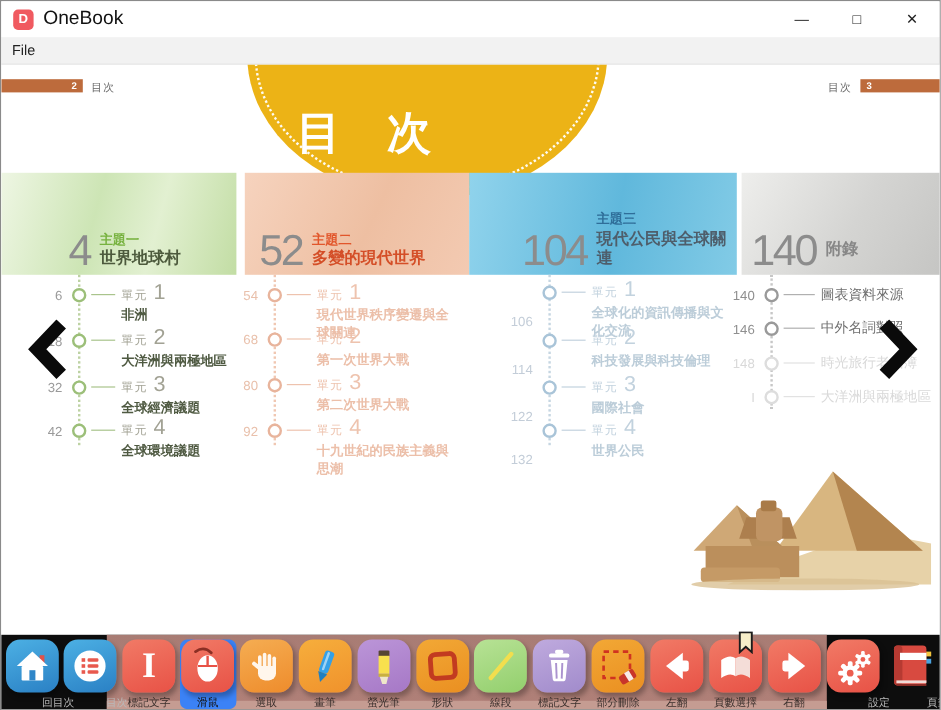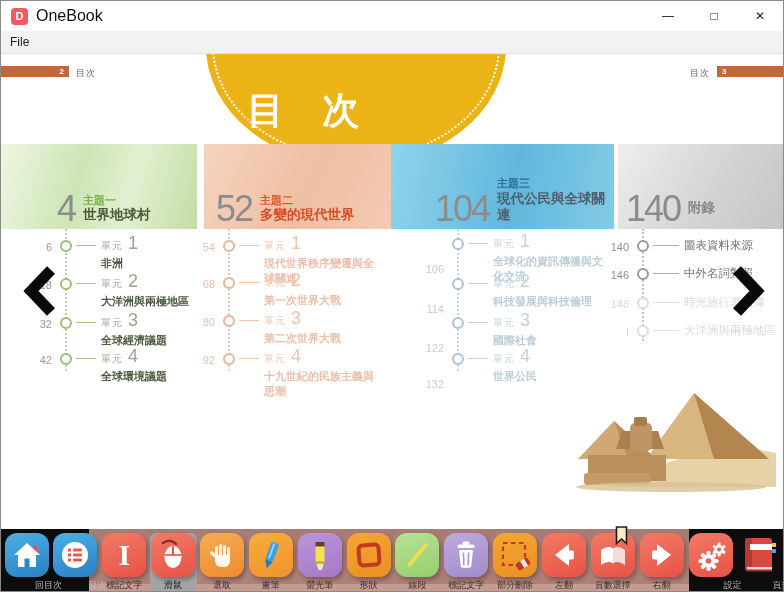--- a/index.html
+++ b/index.html
@@ -81,21 +81,21 @@
   .sphinx{position:absolute;left:575px;top:333px;width:200px;height:105px;}
 
   
   .toolbar{position:absolute;left:0;bottom:0;width:784px;height:62px;background:#0d0d0d;}
   .toolpanel{position:absolute;left:88px;top:0;width:600px;height:62px;background:linear-gradient(#a87c74,#b08078);}
   .toolpanel::after{content:'';position:absolute;left:0;right:0;bottom:0;height:7px;background:#c59c92;}
   .tools{position:absolute;inset:0;display:flex;justify-content:space-between;padding:4px 2px 0;box-sizing:border-box;z-index:2;}
   .tool{width:47px;display:flex;flex-direction:column;align-items:center;position:relative;cursor:pointer;border-radius:6px;}
   .tool .lbl{font-size:9px;margin-top:2px;color:#3a2f2c;white-space:nowrap;}
   .tool.on-black .lbl{color:#b9b9b9;padding-left:44px;}
-  .tool.selected{background:#a3a3a3;}
+  .tool.selected{background:#3b82f6;}
   .tool.selected .lbl{color:#151515;}
   .tile{width:44px;height:44px;border-radius:12px;display:flex;align-items:center;justify-content:center;box-shadow:2px 3px 4px rgba(0,0,0,.28);position:relative;flex:none;}
   .t-blue{background:linear-gradient(160deg,#4cb0e4,#2a80c4);}
   .t-coral{background:linear-gradient(160deg,#f17a66,#e85246);}
   .t-orange{background:linear-gradient(160deg,#f5ad52,#ee8c2c);}
   .t-pen{background:linear-gradient(160deg,#f6ae3c,#f0922c);}
   .t-purple{background:linear-gradient(160deg,#bb95d8,#a678c6);}
   .t-amber{background:linear-gradient(160deg,#f2a835,#ea8f21);}
   .t-green{background:linear-gradient(160deg,#b7e295,#93cf6d);}
   .t-lav{background:linear-gradient(160deg,#bfaade,#a18bcb);}

